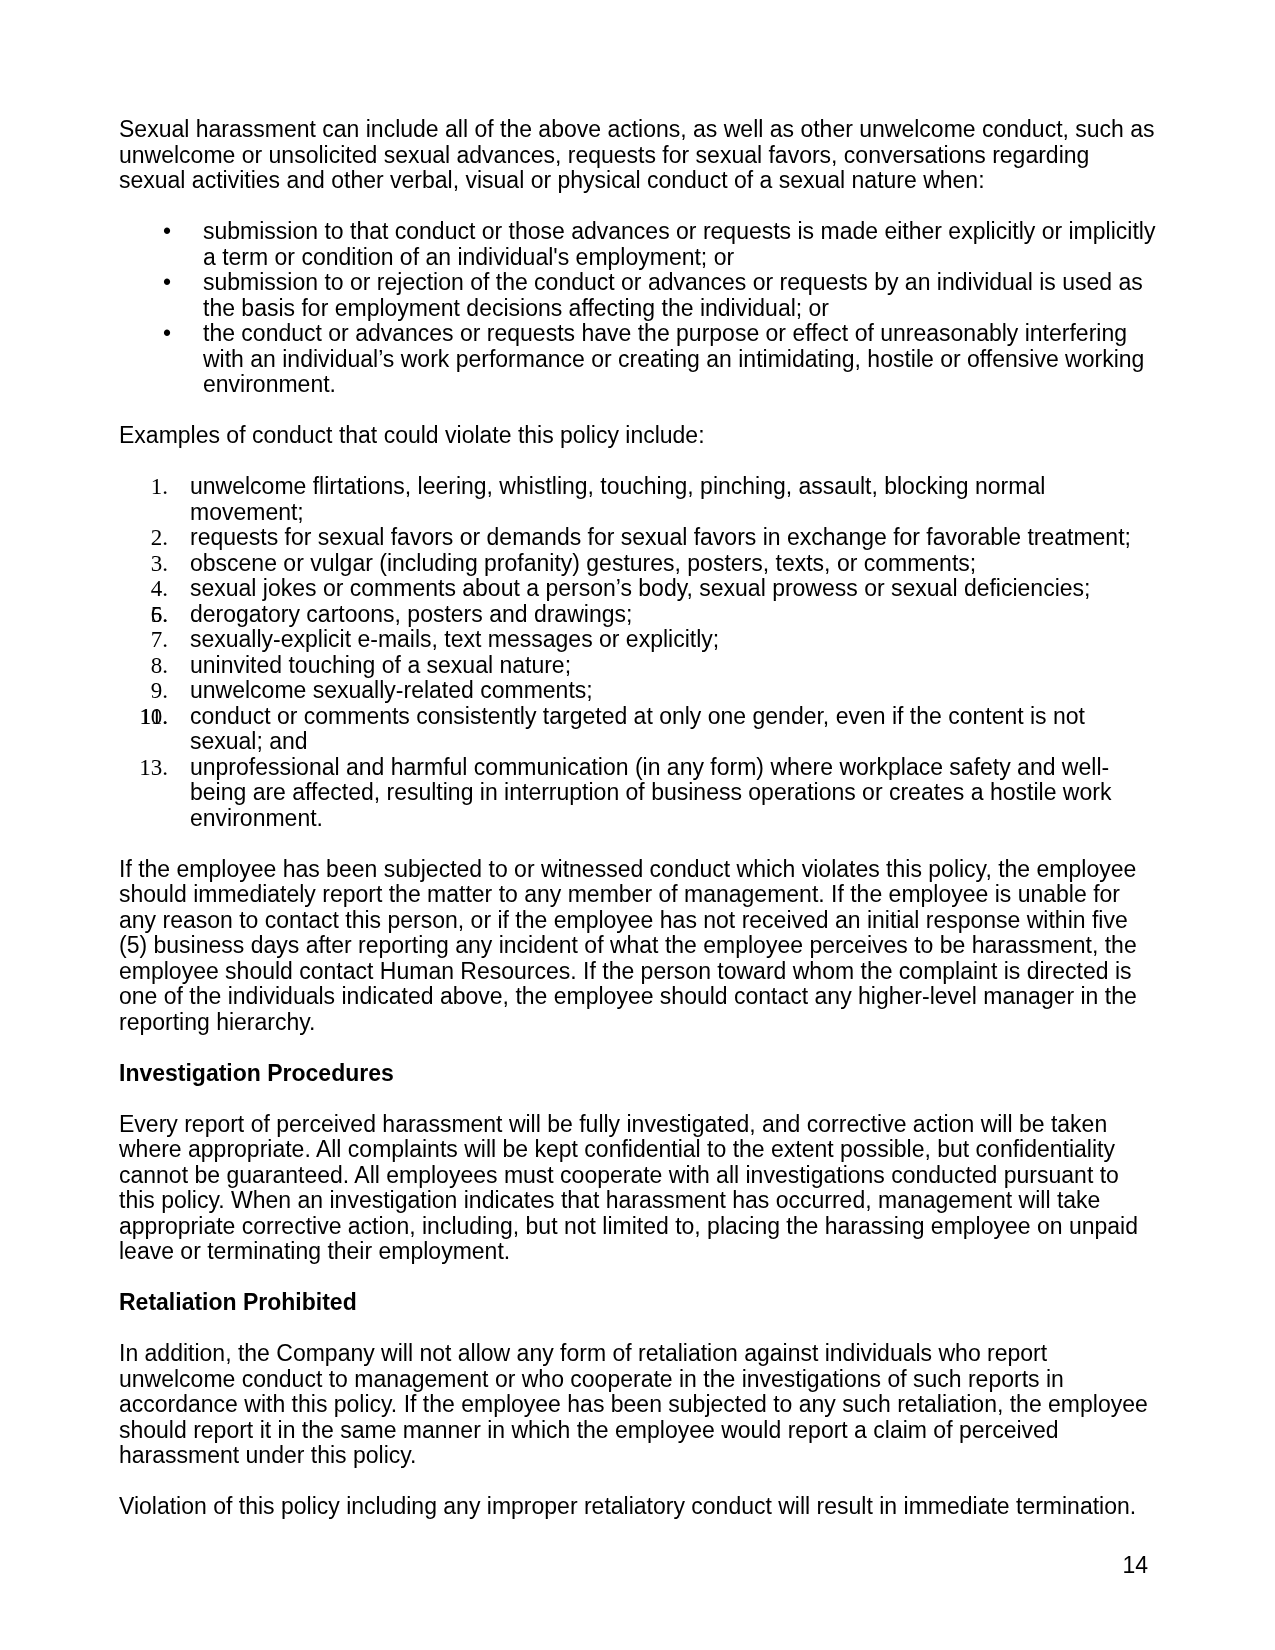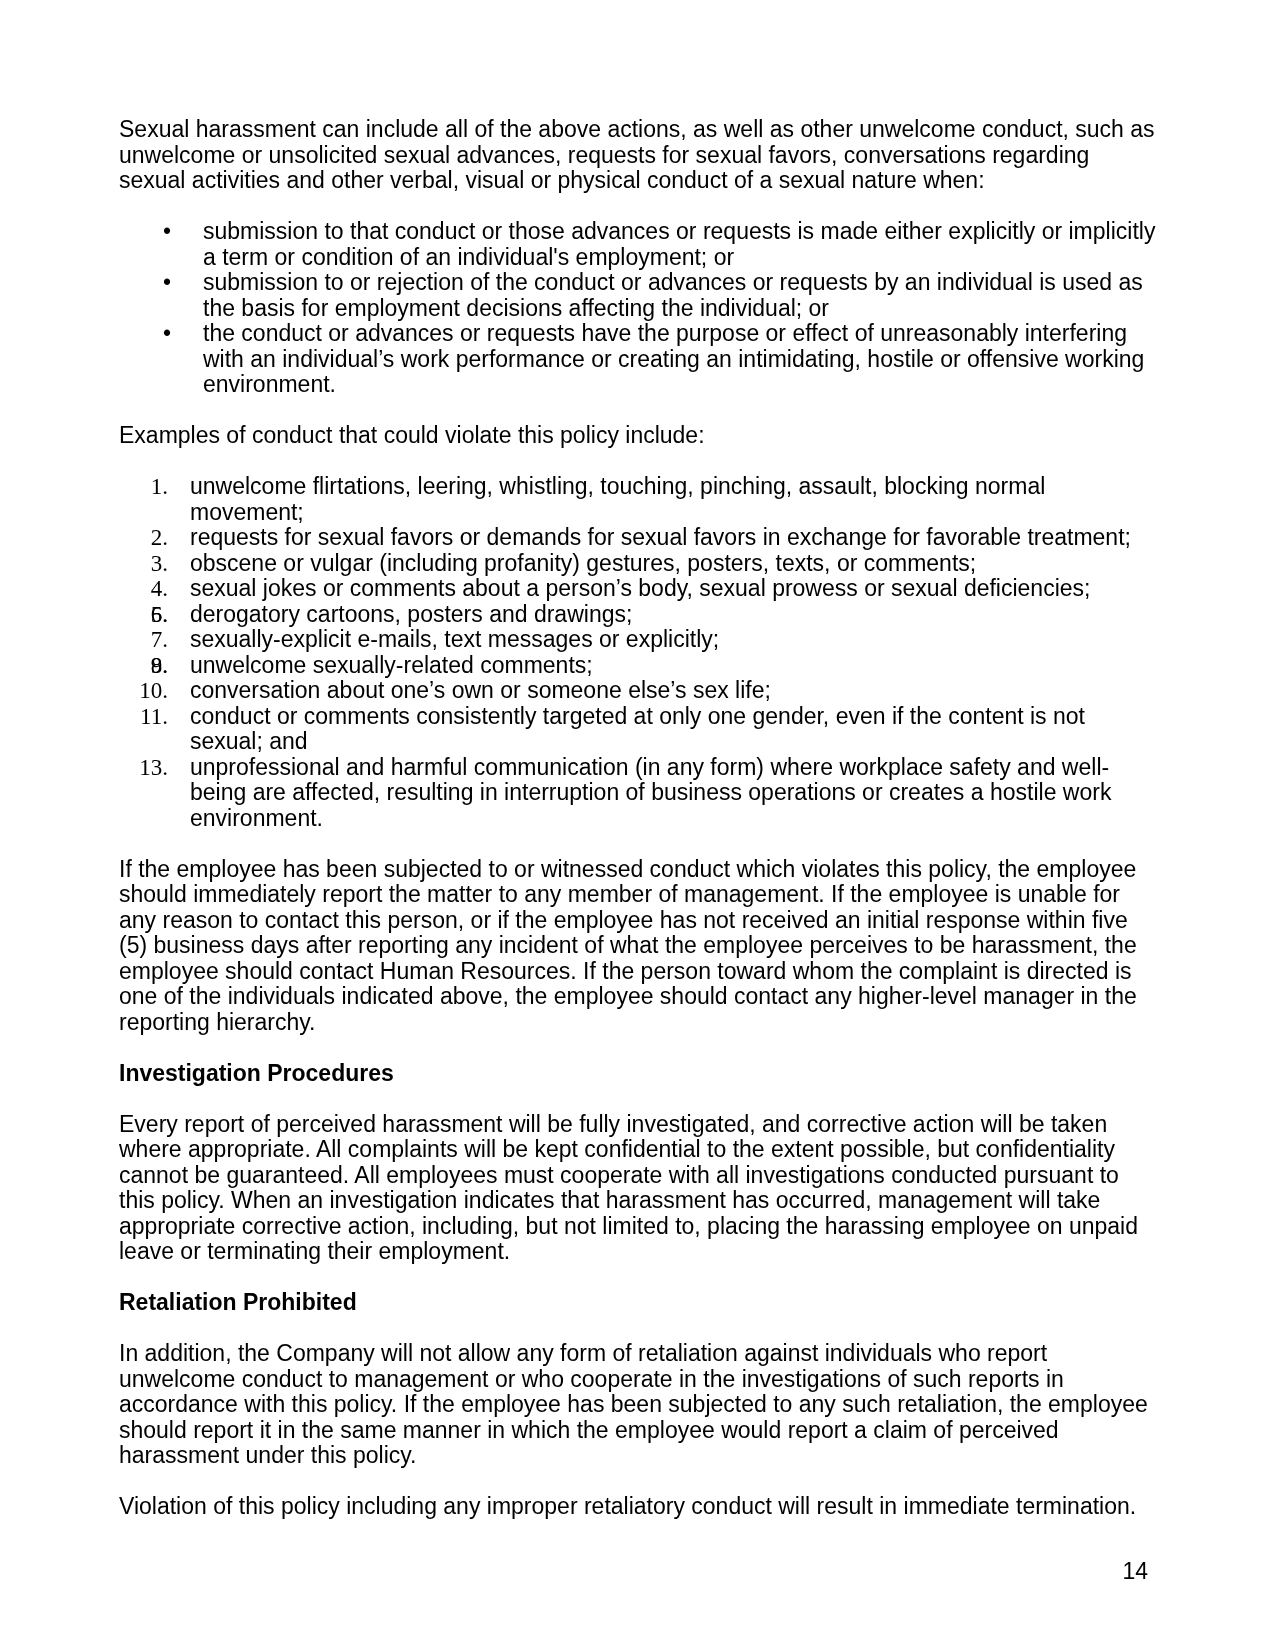--- a/index.html
+++ b/index.html
@@ -61,21 +61,20 @@
     text-align: right;
     font-family: "Liberation Serif", serif;
   }
   .page-number {
     position: absolute;
     top: 1553px;
     right: 127px;
     font-size: 23px;
     line-height: 25.5px;
     color: #000000;
-    margin-top: 6px;
   }
 </style>
 </head>
 <body>
 
 <div class="page">
   <div class="content">
 
     <p>Sexual harassment can include all of the above actions, as well as other unwelcome conduct, such as unwelcome or unsolicited sexual advances, requests for sexual favors, conversations regarding sexual activities and other verbal, visual or physical conduct of a sexual nature when:</p>
 
@@ -119,28 +118,28 @@
       <div class="n-item">
         <span class="num">6.</span>
         <span>derogatory cartoons, posters and drawings;</span>
       </div>
       <div class="n-item">
         <span class="num">7.</span>
         <span>sexually-explicit e-mails, text messages or explicitly;</span>
       </div>
       <div class="n-item">
         <span class="num">8.</span>
+        <span>uninvited touching of a sexual nature;</span>
       </div>
       <div class="n-item">
         <span class="num">9.</span>
         <span>unwelcome sexually-related comments;</span>
       </div>
       <div class="n-item">
         <span class="num">10.</span>
-        <span>conversation about one’s own or someone else’s sex life;</span>
       </div>
       <div class="n-item">
         <span class="num">11.</span>
         <span>conduct or comments consistently targeted at only one gender, even if the content is not sexual; and</span>
       </div>
       <div class="n-item">
         <span class="num">13.</span>
         <span>unprofessional and harmful communication (in any form) where workplace safety and well-being are affected, resulting in interruption of business operations or creates a hostile work environment.</span>
       </div>
     </div>

